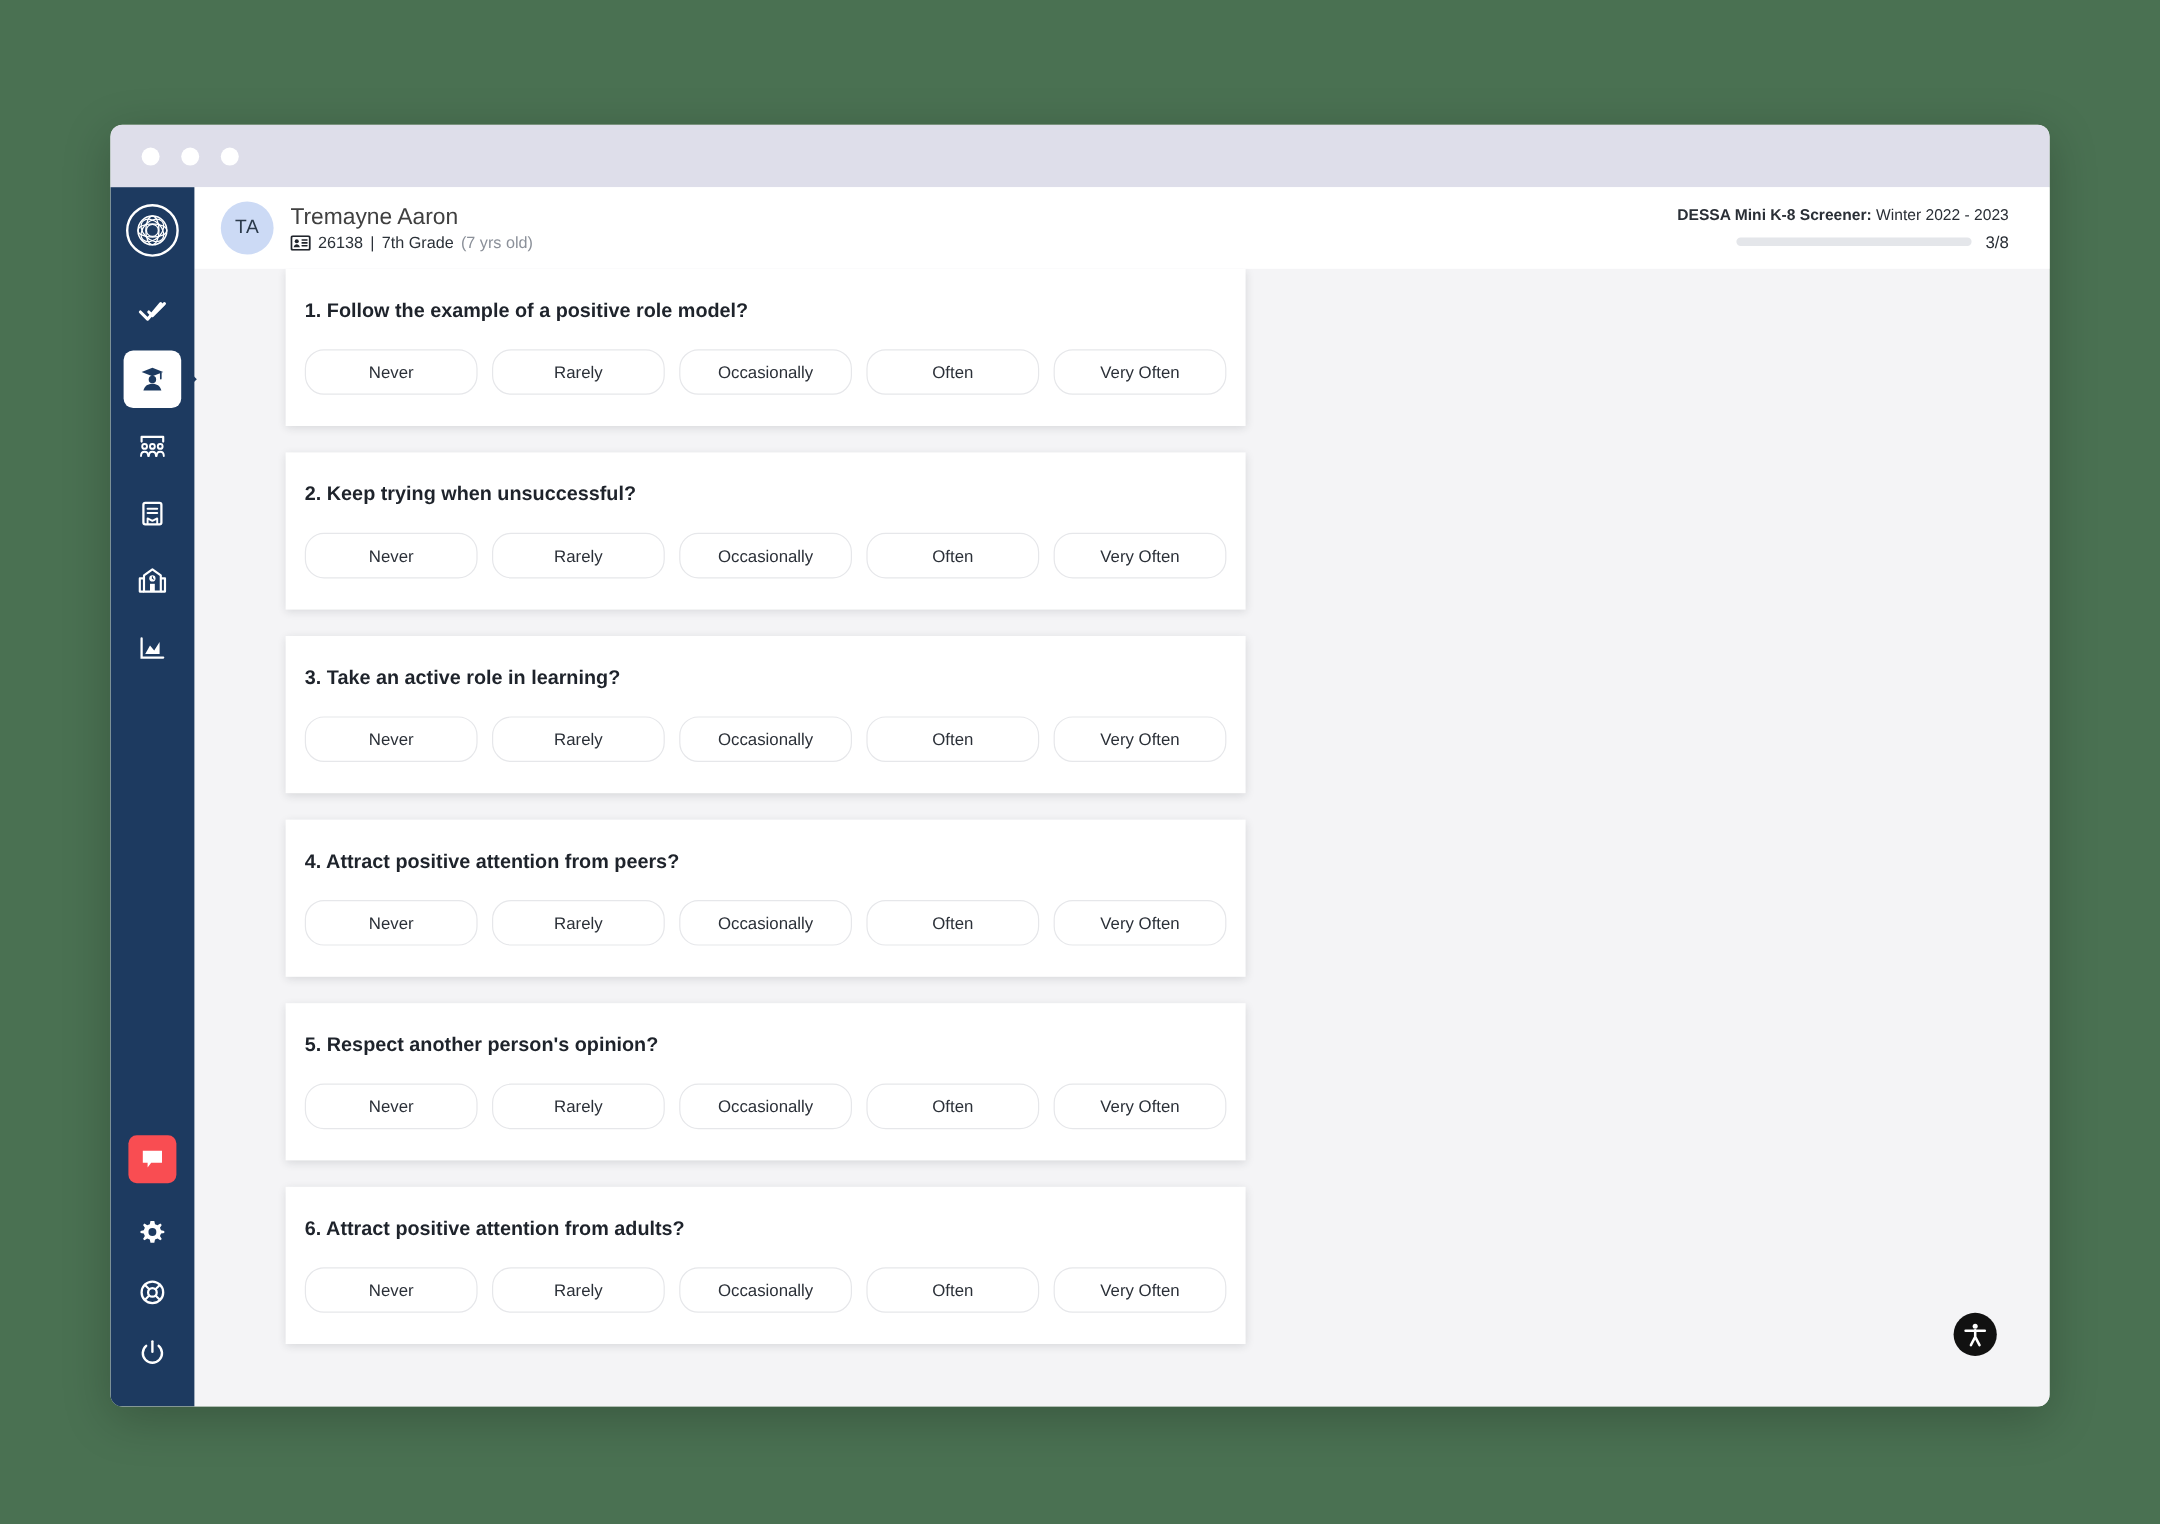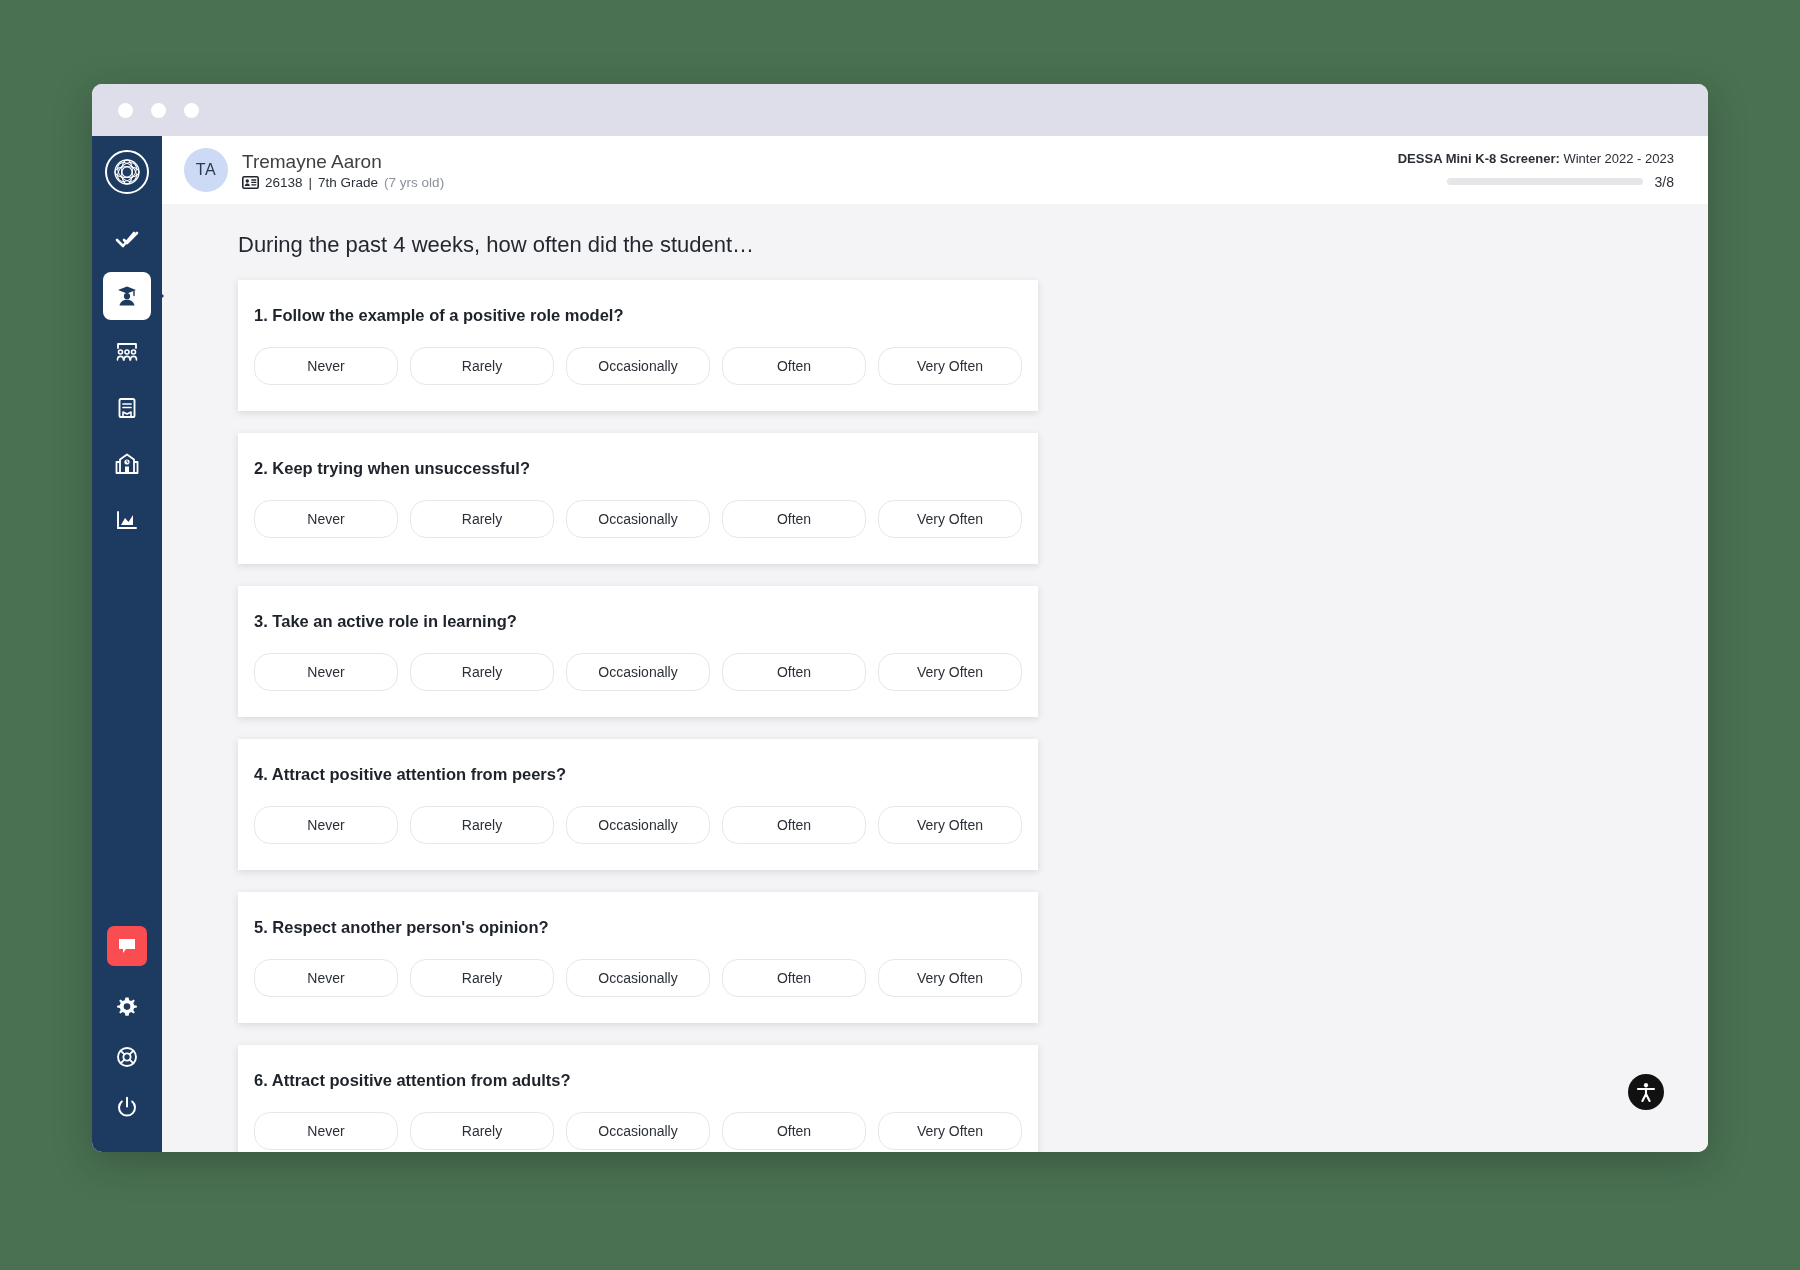--- a/index.html
+++ b/index.html
@@ -9,21 +9,21 @@
     background: #4a7152;
     overflow: hidden;
   }
   .desktop {
     position: relative;
     width: 1800px; height: 1270px;
     background: #4a7152;
   }
   .window {
     position: absolute;
-    left: 92px; top: 84px;
+    left: 92px; top: 104px;
     width: 1616px; height: 1068px;
     background: #ffffff;
     border-radius: 10px;
     overflow: hidden;
     box-shadow: 0 10px 40px rgba(0,0,0,0.22);
     display: flex;
     flex-direction: column;
   }
   .titlebar {
     height: 52px;
@@ -305,21 +305,20 @@
             <div class="progress-row">
               <div class="progress-track">
                   <div style="width: 0%; height: 100%; border-radius: 4px; background: rgb(29, 58, 96);"></div>
                 </div>
               <span class="progress-count">3/8</span>
             </div>
           </div>
         </div>
 
         <div class="content">
-          <div class="page-title">During the past 4 weeks, how often did the student…</div>
           <div class="cards">
               <div class="card">
                 <div class="q-text">1. Follow the example of a positive role model?</div>
                 <div class="options">
                   <button class="option">Never</button>
                   <button class="option">Rarely</button>
                   <button class="option">Occasionally</button>
                   <button class="option">Often</button>
                   <button class="option">Very Often</button>
                 </div>

